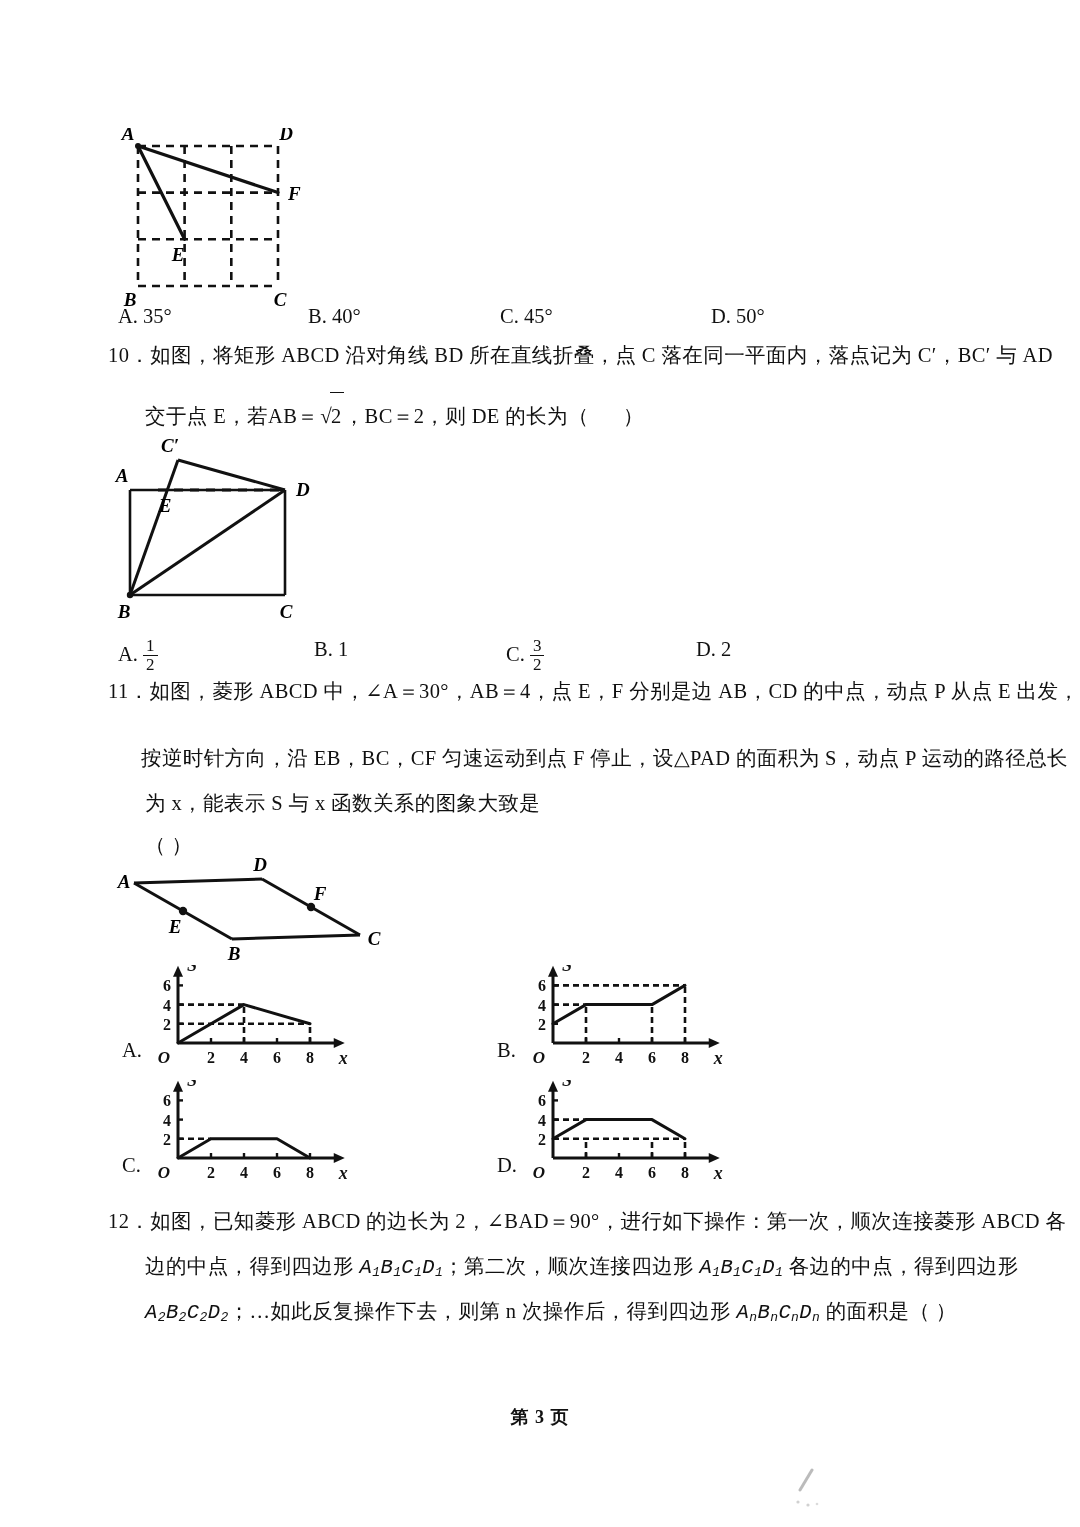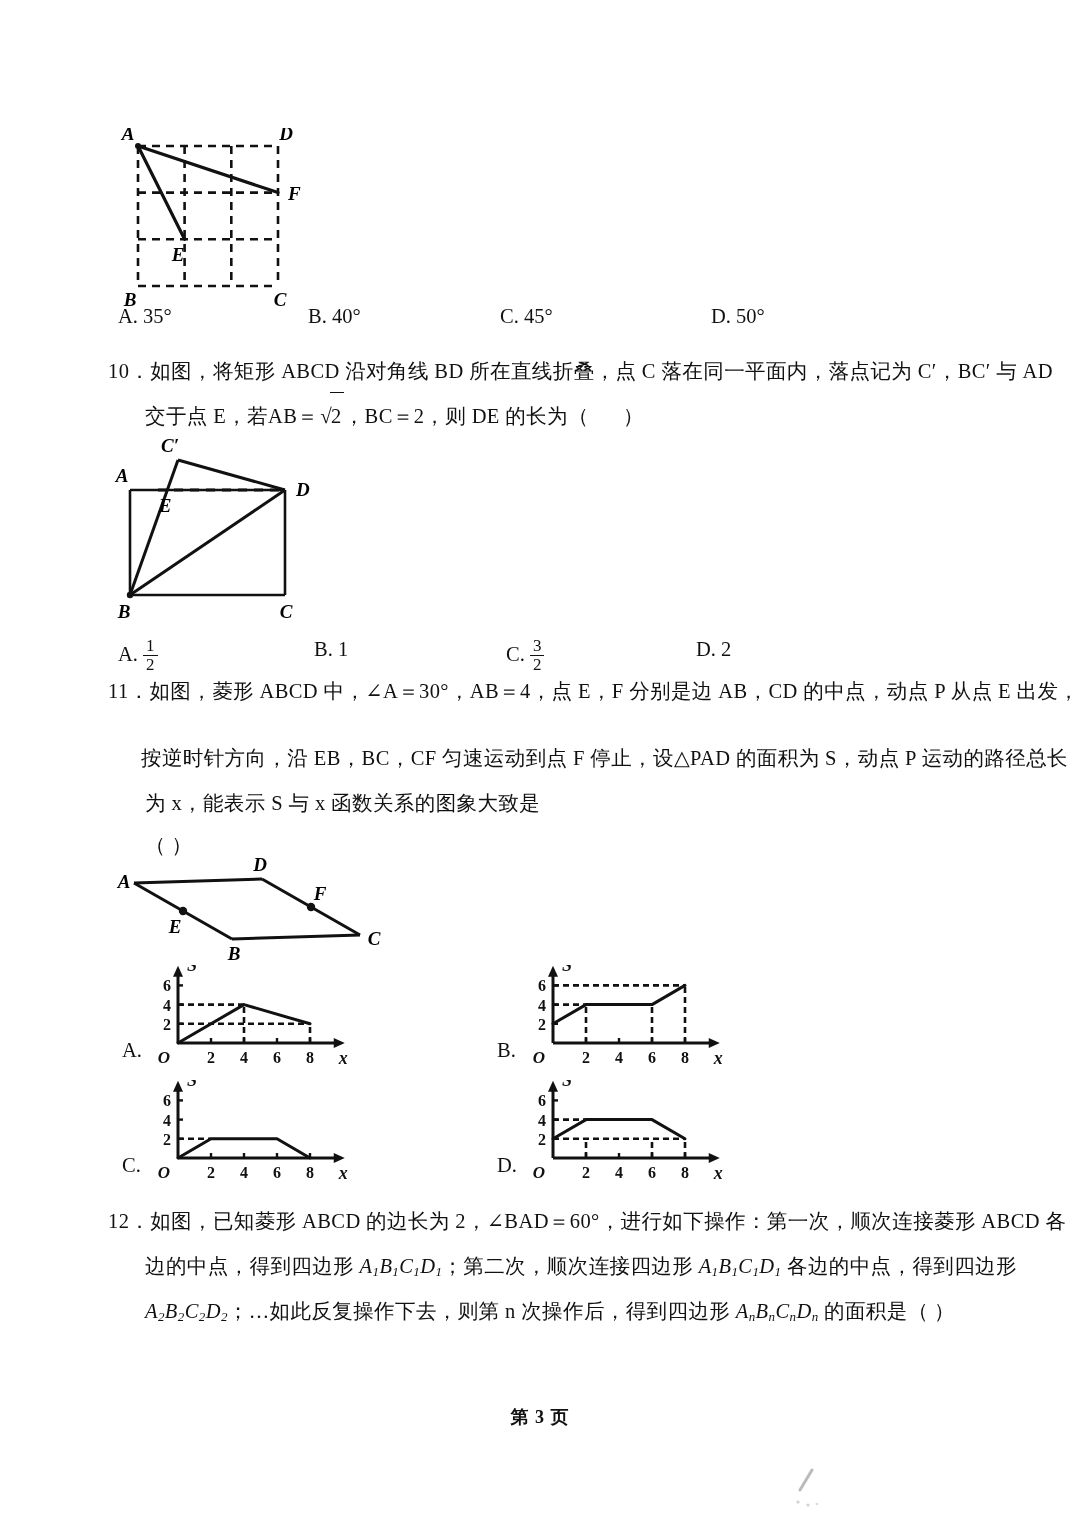--- a/index.html
+++ b/index.html
@@ -13,21 +13,21 @@
   }
   .page{position:relative;width:1080px;height:1527px;}
 
   
   .q-line{
     font-size:20.5px;
     line-height:47px;
     letter-spacing:0.4px;
     white-space:nowrap;
   }
-  .mi{font-style:italic;font-family:Liberation Serif, serif;text-align:right;}
+  .mi{font-style:italic;font-family:Liberation Mono, monospace;text-align:right;}
   .sub{font-size:13px;vertical-align:-3px;font-style:italic;}
 
   
   .opt-row{position:absolute;width:900px;font-size:20.5px;}
   .opt{position:absolute;white-space:nowrap;}
   .opt .lab{font-style:normal;}
 
   
   .frac{display:inline-block;vertical-align:middle;text-align:center;line-height:1.05;position:relative;top:-1px;}
   .frac .n{display:block;font-size:17px;border-bottom:1.6px solid #111;padding:0 3px;}
@@ -104,21 +104,21 @@
     <span class="opt" style="left:382px;">
       <span class="lab">C.</span>
       <span>45°</span>
     </span>
     <span class="opt" style="left:570px;margin-left:23px;">
       <span class="lab">D.</span>
       <span>50°</span>
     </span>
   </div>
 
-  <div class="q-line" style="position:absolute;left:108px;top:348px;font-family:Liberation Serif, serif;">
+  <div class="q-line" style="position:absolute;left:108px;top:332px;font-family:Liberation Serif, serif;">
     <span>10．</span><span>如图，将矩形 ABCD 沿对角线 BD 所在直线折叠，点 C 落在同一平面内，落点记为 C′，BC′ 与 AD</span>
   </div>
 
   <div class="q-line" style="position:absolute;left:145px;top:392px;">
     <span>交于点 E，若AB＝</span><span class="sqrt"><span class="rad">√</span><span class="rv">2</span></span><span>，BC＝2，则 DE 的长为（</span><span style="display:inline-block;width:34px;"></span><span>）</span>
   </div>
 
   <div class="fig" style="left:100px;top:432px;width:340px;height:195px;">
     <svg width="340" height="195" viewBox="0 0 340 195">
 
@@ -325,21 +325,21 @@
         <line x1="24" y1="39.6" x2="57" y2="39.6" stroke="#111" stroke-width="2.6" stroke-dasharray="6 4"></line>
         <line x1="57" y1="78" x2="57" y2="58.8" stroke="#111" stroke-width="2.6" stroke-dasharray="6 4"></line>
         <line x1="24" y1="58.8" x2="156" y2="58.8" stroke="#111" stroke-width="2.6" stroke-dasharray="6 4"></line>
         <line x1="123" y1="78" x2="123" y2="58.8" stroke="#111" stroke-width="2.6" stroke-dasharray="6 4"></line>
         <line x1="156" y1="78" x2="156" y2="58.8" stroke="#111" stroke-width="2.6" stroke-dasharray="6 4"></line>
         <polyline points="24,58.8 57,39.6 123,39.6 156,58.8" fill="none" stroke="#111" stroke-width="3" stroke-linejoin="round" stroke-linecap="round"></polyline>
       </svg>
   </div>
 
   <div class="q-line" style="position:absolute;left:108px;top:1198px;">
-    <span>12．</span><span>如图，已知菱形 ABCD 的边长为 2，∠BAD＝60°，进行如下操作：第一次，顺次连接菱形 ABCD 各</span>
+    <span>12．</span><span>如图，已知菱形 ABCD 的边长为 2，∠BAD＝90°，进行如下操作：第一次，顺次连接菱形 ABCD 各</span>
   </div>
   <div class="q-line" style="position:absolute;left:145px;top:1243px;">
     <span>边的中点，得到四边形 </span><span class="mi">A<span class="sub">1</span>B<span class="sub">1</span>C<span class="sub">1</span>D<span class="sub">1</span></span><span>；第二次，顺次连接四边形 </span><span class="mi">A<span class="sub">1</span>B<span class="sub">1</span>C<span class="sub">1</span>D<span class="sub">1</span></span><span> 各边的中点，得到四边形</span>
   </div>
   <div class="q-line" style="position:absolute;left:145px;top:1288px;">
     <span class="mi">A<span class="sub">2</span>B<span class="sub">2</span>C<span class="sub">2</span>D<span class="sub">2</span></span><span>；…如此反复操作下去，则第 n 次操作后，得到四边形 </span><span class="mi">A<span class="sub">n</span>B<span class="sub">n</span>C<span class="sub">n</span>D<span class="sub">n</span></span><span> 的面积是（       ）</span>
   </div>
 
   <div class="footer" style="top:1405px;font-weight:bold;">
     <span>第 3 页</span>

